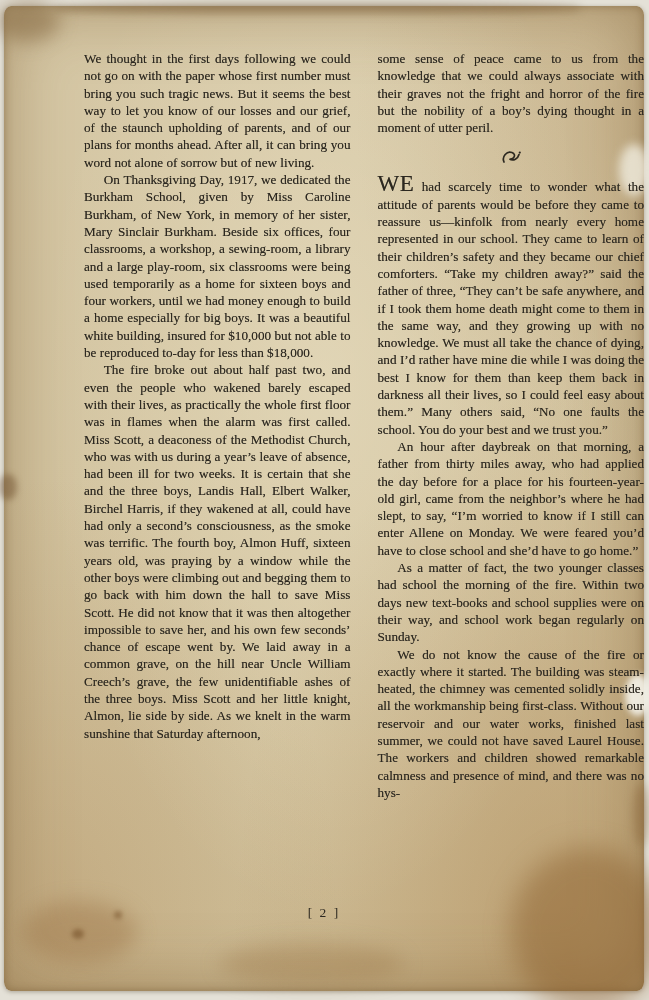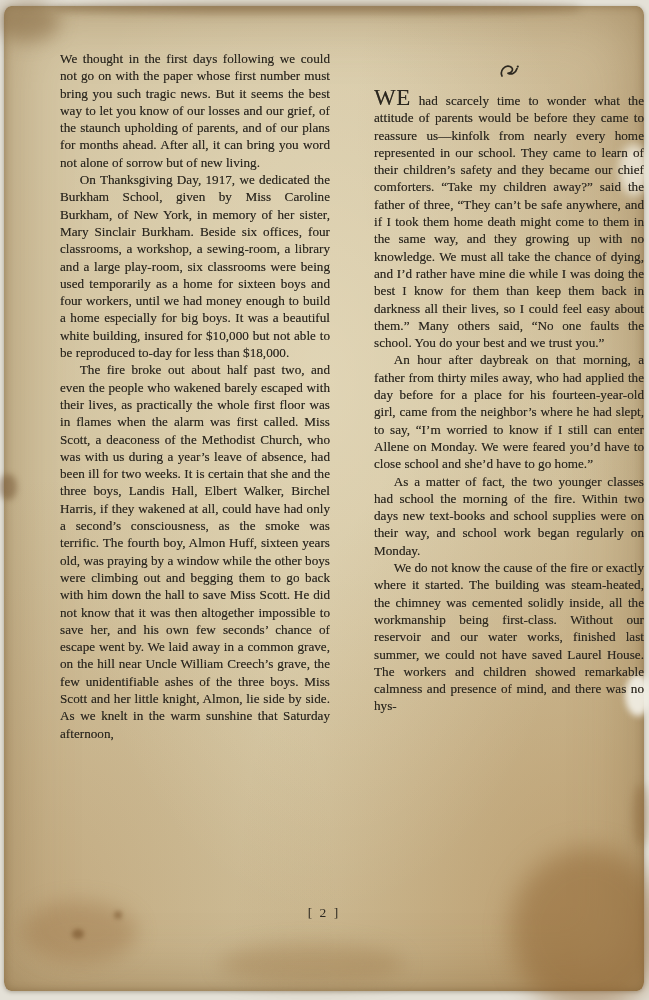--- a/index.html
+++ b/index.html
@@ -33,22 +33,22 @@
   .st-br{right:-22px;bottom:-22px;width:155px;height:165px;background:rgba(138,93,44,0.46);filter:blur(13px);}
   .st-bl{left:18px;bottom:28px;width:115px;height:62px;background:rgba(148,104,55,0.34);filter:blur(10px);}
   .st-bc{left:215px;bottom:6px;width:185px;height:42px;background:rgba(150,110,60,0.30);filter:blur(10px);}
   .st-fr1{left:68px;bottom:52px;width:12px;height:10px;background:rgba(108,70,30,0.50);filter:blur(2px);}
   .st-fr2{left:110px;bottom:72px;width:8px;height:8px;background:rgba(108,70,30,0.45);filter:blur(2px);}
   .st-lm{left:-5px;top:468px;width:18px;height:26px;background:rgba(98,64,30,0.42);filter:blur(3px);}
   .st-re{right:-5px;top:778px;width:16px;height:62px;background:rgba(128,88,44,0.36);filter:blur(5px);}
 
   .content{
     position:absolute;left:0;top:0;right:0;
-    padding:44px 0 0 56px;
-    display:flex;gap:44px;
+    padding:44px 0 0 80px;
+    display:flex;gap:27px;
   }
   .col{
     width:270px;
     font-size:13.2px;
     line-height:17.3px;
     text-align:justify;
     color:#2c2820;
     text-shadow:0 0 0.5px rgba(44,40,32,0.55);
   }
   .col p{margin:0;text-indent:1.5em;}
@@ -92,32 +92,33 @@
 
   <div class="content">
 
     <div class="col">
       <p class="first">We thought in the first days following we could not go on with the paper whose first number must bring you such tragic news. But it seems the best way to let you know of our losses and our grief, of the staunch upholding of parents, and of our plans for months ahead. After all, it can bring you word not alone of sorrow but of new living.</p>
       <p>On Thanksgiving Day, 1917, we dedicated the Burkham School, given by Miss Caroline Burkham, of New York, in memory of her sister, Mary Sinclair Burkham. Beside six offices, four classrooms, a workshop, a sewing-room, a library and a large play-room, six classrooms were being used temporarily as a home for sixteen boys and four workers, until we had money enough to build a home especially for big boys. It was a beautiful white building, insured for $10,000 but not able to be reproduced to-day for less than $18,000.</p>
       <p>The fire broke out about half past two, and even the people who wakened barely escaped with their lives, as practically the whole first floor was in flames when the alarm was first called. Miss Scott, a deaconess of the Methodist Church, who was with us during a year’s leave of absence, had been ill for two weeks. It is certain that she and the three boys, Landis Hall, Elbert Walker, Birchel Harris, if they wakened at all, could have had only a second’s consciousness, as the smoke was terrific. The fourth boy, Almon Huff, sixteen years old, was praying by a window while the other boys were climbing out and begging them to go back with him down the hall to save Miss Scott. He did not know that it was then altogether impossible to save her, and his own few seconds’ chance of escape went by. We laid away in a common grave, on the hill near Uncle William Creech’s grave, the few unidentifiable ashes of the three boys. Miss Scott and her little knight, Almon, lie side by side. As we knelt in the warm sunshine that Saturday afternoon,</p>
     </div>
 
     <div class="col">
+      <p class="first">some sense of peace came to us from the knowledge that we could always associate with their graves not the fright and horror of the fire but the nobility of a boy’s dying thought in a moment of utter peril.</p>
 
       <div class="ornament">
         <svg width="24" height="18" viewBox="0 0 24 18" aria-hidden="true">
           <path d="M5,14 C2.5,8.5 8,2.5 13,4.5 C18,6.5 14.5,12 10.5,11 C14.5,13.5 19,10.5 20,6.5" stroke="#2c2820" fill="none" stroke-width="1.7" stroke-linecap="round"></path>
           <circle cx="20.8" cy="4.6" r="1.1" fill="#2c2820"></circle>
         </svg>
       </div>
 
       <p class="first"><span class="lead">WE</span> <span>had scarcely time to wonder what the attitude of parents would be before they came to reassure us—kinfolk from nearly every home represented in our school. They came to learn of their children’s safety and they became our chief comforters. “Take my children away?” said the father of three, “They can’t be safe anywhere, and if I took them home death might come to them in the same way, and they growing up with no knowledge. We must all take the chance of dying, and I’d rather have mine die while I was doing the best I know for them than keep them back in darkness all their lives, so I could feel easy about them.” Many others said, “No one faults the school. You do your best and we trust you.”</span></p>
 
       <p>An hour after daybreak on that morning, a father from thirty miles away, who had applied the day before for a place for his fourteen-year-old girl, came from the neighbor’s where he had slept, to say, “I’m worried to know if I still can enter Allene on Monday. We were feared you’d have to close school and she’d have to go home.”</p>
-      <p>As a matter of fact, the two younger classes had school the morning of the fire. Within two days new text-books and school supplies were on their way, and school work began regularly on Monday.</p>
+      <p>As a matter of fact, the two younger classes had school the morning of the fire. Within two days new text-books and school supplies were on their way, and school work began regularly on Sunday.</p>
       <p>We do not know the cause of the fire or exactly where it started. The building was steam-heated, the chimney was cemented solidly inside, all the workmanship being first-class. Without our reservoir and our water works, finished last summer, we could not have saved Laurel House. The workers and children showed remarkable calmness and presence of mind, and there was no hys-</p>
     </div>
 
   </div>
 
   <div class="page-number">[ 2 ]</div>
 
 </div>
 
 </body></html>

